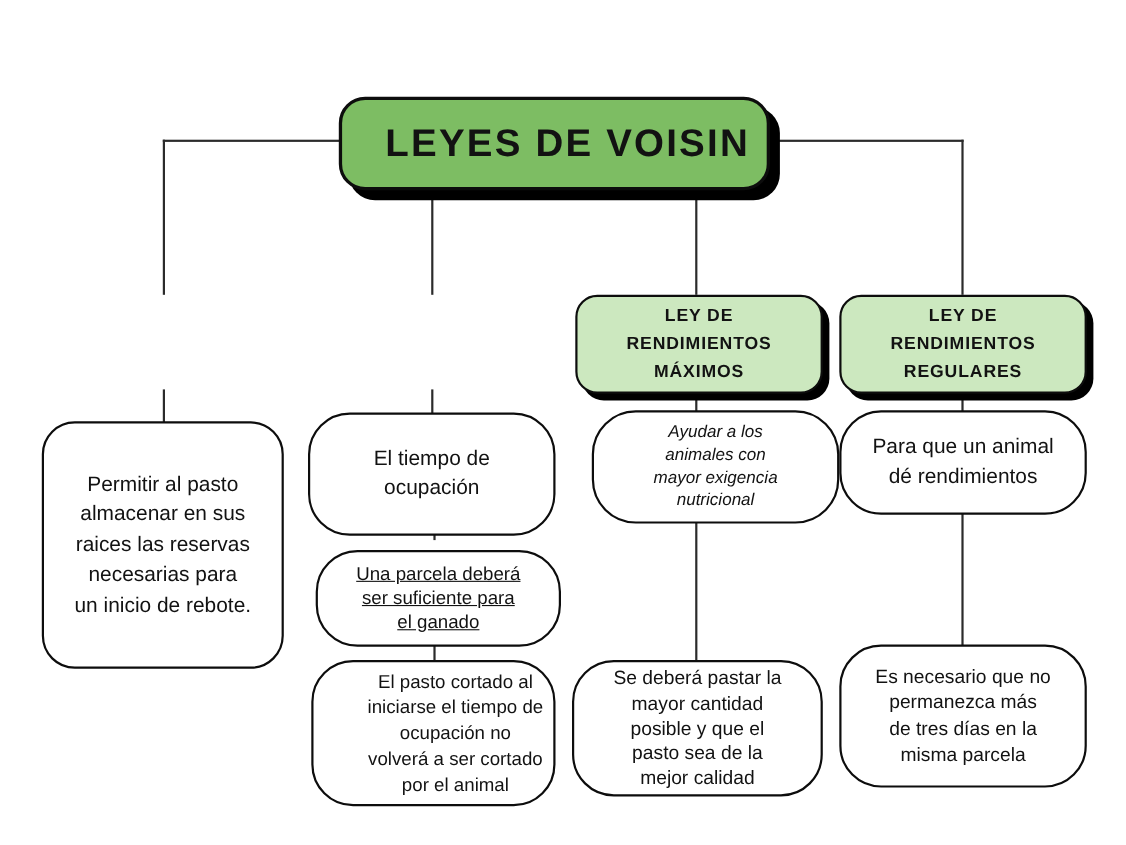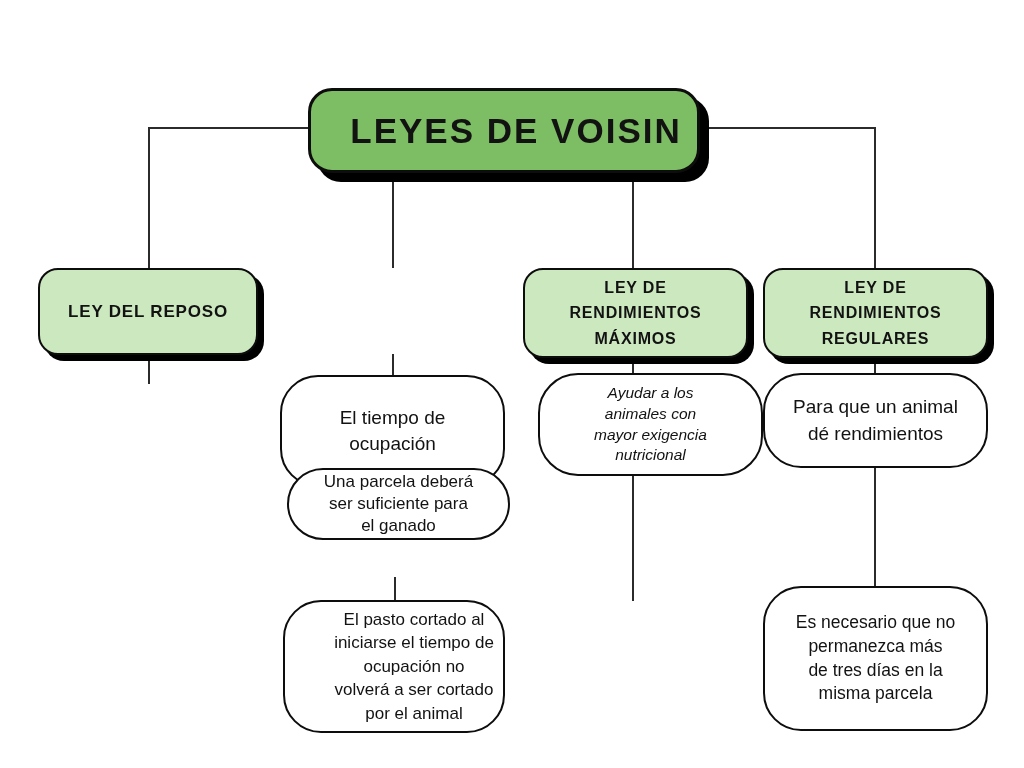--- a/index.html
+++ b/index.html
@@ -61,31 +61,31 @@
     border:2.5px solid var(--box-border);
     display:flex;align-items:center;justify-content:center;
     box-sizing:border-box;
     text-align:center;color:var(--text);
   }
   .note-box span{white-space:pre-line;}
   .nb1 {left:38px; top:383px;width:220px;height:225px;border-radius:30px;}
   .nb1 span{font-size:19px;line-height:1.45;}
   .nb2a{left:280px;top:375px;width:225px;height:112px; border-radius:38px;}
   .nb2a span{font-size:19px;line-height:1.35;}
-  .nb2b{left:287px;top:468px;width:223px;height:72px; border-radius:38px;}
+  .nb2b{left:287px;top:500px;width:223px;height:88px; border-radius:38px;text-decoration:underline;}
   .nb2b span{font-size:17px;line-height:1.3;}
   .nb2c{left:283px;top:600px;width:222px;height:133px;border-radius:38px;padding-left:40px;}
   .nb2c span{font-size:17px;line-height:1.38;}
   .nb3a{left:538px;top:373px;width:225px;height:103px; border-radius:40px;font-style:italic;}
   .nb3a span{font-size:15.5px;line-height:1.35;}
   .nb3b{left:520px;top:600px;width:228px;height:124px;border-radius:38px;}
   .nb3b span{font-size:17.5px;line-height:1.3;}
   .nb4a{left:763px;top:373px;width:225px;height:95px; border-radius:38px;}
   .nb4a span{font-size:19px;line-height:1.4;}
-  .nb4b{left:763px;top:586px;width:225px;height:145px;border-radius:38px;}
+  .nb4b{left:763px;top:586px;width:225px;height:130px;border-radius:38px;}
   .nb4b span{font-size:17.5px;line-height:1.35;}
 </style>
 </head>
 <body>
 
 <div class="canvas">
 
   <div class="line h" style="left:148px;top:127px;width:161px;"></div>
   <div class="line h" style="left:699px;top:127px;width:177px;"></div>
   <div class="line v" style="left:148px;top:127px;height:141px;"></div>
@@ -99,34 +99,38 @@
   <div class="line v" style="left:394px;top:577px;height:24px;"></div>
   <div class="line v" style="left:632px;top:357px;height:17px;"></div>
   <div class="line v" style="left:632px;top:467px;height:134px;"></div>
   <div class="line v" style="left:874px;top:357px;height:17px;"></div>
   <div class="line v" style="left:874px;top:467px;height:120px;"></div>
 
   <div class="title-box">
     <span class="title-text">LEYES DE VOISIN</span>
   </div>
 
-  <div class="header-box hb1">
-    <span>LEY DEL REPOSO</span>
-  </div>
   <div class="header-box hb3">
     <span>LEY DE
 RENDIMIENTOS
 MÁXIMOS</span>
   </div>
   <div class="header-box hb4">
     <span>LEY DE
 RENDIMIENTOS
 REGULARES</span>
   </div>
 
+  <div class="note-box nb1">
+    <span>Permitir al pasto
+almacenar en sus
+raices las reservas
+necesarias para
+un inicio de rebote.</span>
+  </div>
 
   <div class="note-box nb2a">
     <span>El tiempo de
 ocupación</span>
   </div>
   <div class="note-box nb2b">
     <span>Una parcela deberá
 ser suficiente para
 el ganado</span>
   </div>
@@ -137,20 +141,27 @@
 volverá a ser cortado
 por el animal</span>
   </div>
 
   <div class="note-box nb3a">
     <span>Ayudar a los
 animales con
 mayor exigencia
 nutricional</span>
   </div>
+  <div class="note-box nb3b">
+    <span>Se deberá pastar la
+mayor cantidad
+posible y que el
+pasto sea de la
+mejor calidad</span>
+  </div>
 
   <div class="note-box nb4a">
     <span>Para que un animal
 dé rendimientos</span>
   </div>
   <div class="note-box nb4b">
     <span>Es necesario que no
 permanezca más
 de tres días en la
 misma parcela</span>

